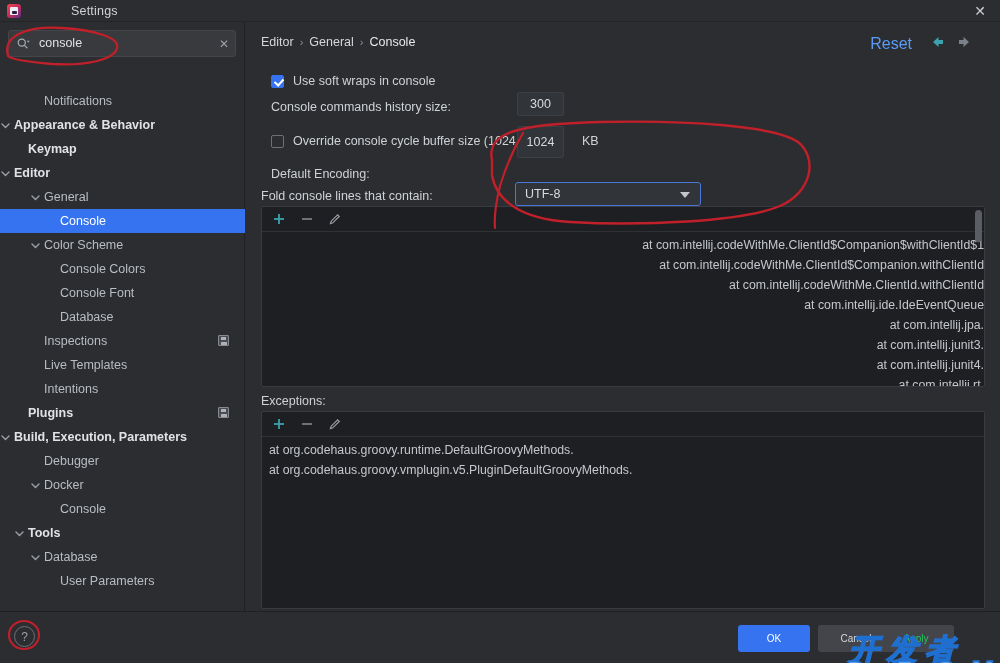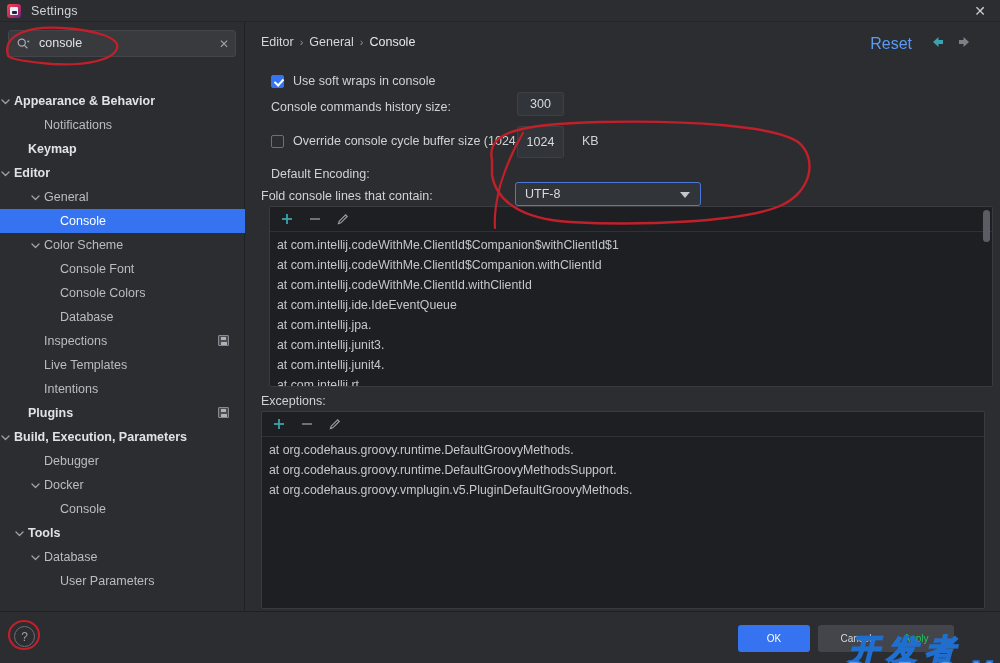--- a/index.html
+++ b/index.html
@@ -18,20 +18,21 @@
     color: #dfe1e5;
   }
 
   
   .titlebar {
     position: absolute; left: 0; top: 0;
     width: 1000px; height: 22px;
     background: #2b2d30;
     display: flex; align-items: center;
     border-bottom: 1px solid #232528;
+    gap: 40px;
   }
   .title-icon {
     width: 14px; height: 14px; margin-left: 7px;
     border-radius: 3px;
     background: linear-gradient(135deg,#f0465a 0%, #cc2e55 45%, #5b2d8e 100%);
     position: relative; flex: 0 0 auto;
   }
   .title-icon::after {
     content: ""; position: absolute; left: 3px; top: 3px;
     width: 8px; height: 8px; border-radius: 1px;
@@ -306,31 +307,31 @@
           <circle cx="6.6" cy="6.4" r="4.1" fill="none" stroke="#a9adb3" stroke-width="1.4"></circle>
           <line x1="9.7" y1="9.6" x2="13" y2="12.9" stroke="#a9adb3" stroke-width="1.4"></line>
           <polygon points="12.4,4.2 15.6,4.2 14,6.6" fill="#a9adb3"></polygon>
         </svg>
       </span>
       <input class="search-input" type="text" value="console" style="">
       <span class="search-clear">✕</span>
     </div>
 
     <div class="tree" id="tree">
+        <div class="tree-row">
+          <span class="tree-label" style="margin-left: 44px;">Notifications</span>
+        </div>
         <div class="tree-row bold">
           <span class="chev" style="left: 0px;">
             <svg viewBox="0 0 11 11" width="11" height="11">
               <path d="M2 4 L5.5 7.5 L9 4" fill="none" stroke="#9ba0a6" stroke-width="1.4" stroke-linecap="round" stroke-linejoin="round"></path>
             </svg>
           </span>
           <span class="tree-label" style="margin-left: 14px;">Appearance &amp; Behavior</span>
         </div>
-        <div class="tree-row">
-          <span class="tree-label" style="margin-left: 44px;">Notifications</span>
-        </div>
         <div class="tree-row bold">
           <span class="tree-label" style="margin-left: 28px;">Keymap</span>
         </div>
         <div class="tree-row bold">
           <span class="chev" style="left: 0px;">
             <svg viewBox="0 0 11 11" width="11" height="11">
               <path d="M2 4 L5.5 7.5 L9 4" fill="none" stroke="#9ba0a6" stroke-width="1.4" stroke-linecap="round" stroke-linejoin="round"></path>
             </svg>
           </span>
           <span class="tree-label" style="margin-left: 14px;">Editor</span>
@@ -348,24 +349,24 @@
         </div>
         <div class="tree-row">
           <span class="chev" style="left: 30px;">
             <svg viewBox="0 0 11 11" width="11" height="11">
               <path d="M2 4 L5.5 7.5 L9 4" fill="none" stroke="#9ba0a6" stroke-width="1.4" stroke-linecap="round" stroke-linejoin="round"></path>
             </svg>
           </span>
           <span class="tree-label" style="margin-left: 44px;">Color Scheme</span>
         </div>
         <div class="tree-row">
+          <span class="tree-label" style="margin-left: 60px;">Console Colors</span>
+        </div>
+        <div class="tree-row">
           <span class="tree-label" style="margin-left: 60px;">Console Font</span>
-        </div>
-        <div class="tree-row">
-          <span class="tree-label" style="margin-left: 60px;">Console Colors</span>
         </div>
         <div class="tree-row">
           <span class="tree-label" style="margin-left: 60px;">Database</span>
         </div>
         <div class="tree-row">
           <span class="tree-label" style="margin-left: 44px;">Inspections</span>
           <span class="badge-icon"></span>
         </div>
         <div class="tree-row">
           <span class="tree-label" style="margin-left: 44px;">Live Templates</span>
@@ -461,21 +462,21 @@
     <div class="txtfield" style="left:272px; top:104px; width:47px; height:32px;">1024</div>
     <div class="row" style="left:327px; top:112px">KB</div>
 
     <div class="row" style="top:145px">Default Encoding:</div>
     <div class="combo">
       <span class="combo-val">UTF-8</span>
       <span class="combo-arrow"></span>
     </div>
 
     <div class="section-label" style="top:167px">Fold console lines that contain:</div>
-    <div class="listpanel" style="left:24px; top:184px; width:724px; height:181px;">
+    <div class="listpanel" style="left:16px; top:184px; width:724px; height:181px;text-align:right;">
       <div class="list-toolbar">
         <span class="tb-icon">
           <svg viewBox="0 0 14 14" width="14" height="14">
             <line x1="7" y1="2" x2="7" y2="12" stroke="#3ba3ad" stroke-width="1.8"></line>
             <line x1="2" y1="7" x2="12" y2="7" stroke="#3ba3ad" stroke-width="1.8"></line>
           </svg>
         </span>
         <span class="tb-icon">
           <svg viewBox="0 0 14 14" width="14" height="14">
             <line x1="2" y1="7" x2="12" y2="7" stroke="#83878d" stroke-width="1.6"></line>
@@ -515,21 +516,20 @@
           </svg>
         </span>
         <span class="tb-icon">
           <svg viewBox="0 0 14 14" width="14" height="14">
             <path d="M2.5 11.5 L3.2 9.2 L9.6 2.8 L11.2 4.4 L4.8 10.8 Z" fill="none" stroke="#9aa0a6" stroke-width="1.2"></path>
           </svg>
         </span>
       </div>
       <div class="list-body" style="height:171px;" id="exc-list">
           <div class="list-item">at org.codehaus.groovy.runtime.DefaultGroovyMethods.</div>
-          <div class="list-item">at org.codehaus.groovy.runtime.DefaultGroovyMethodsSupport.</div>
           <div class="list-item">at org.codehaus.groovy.vmplugin.v5.PluginDefaultGroovyMethods.</div>
         </div>
     </div>
 
   </div>
 
   <div class="bottombar">
     <div class="help-btn">?</div>
     <div class="btn btn-ok">OK</div>
     <div class="btn btn-cancel">Cancel</div>

